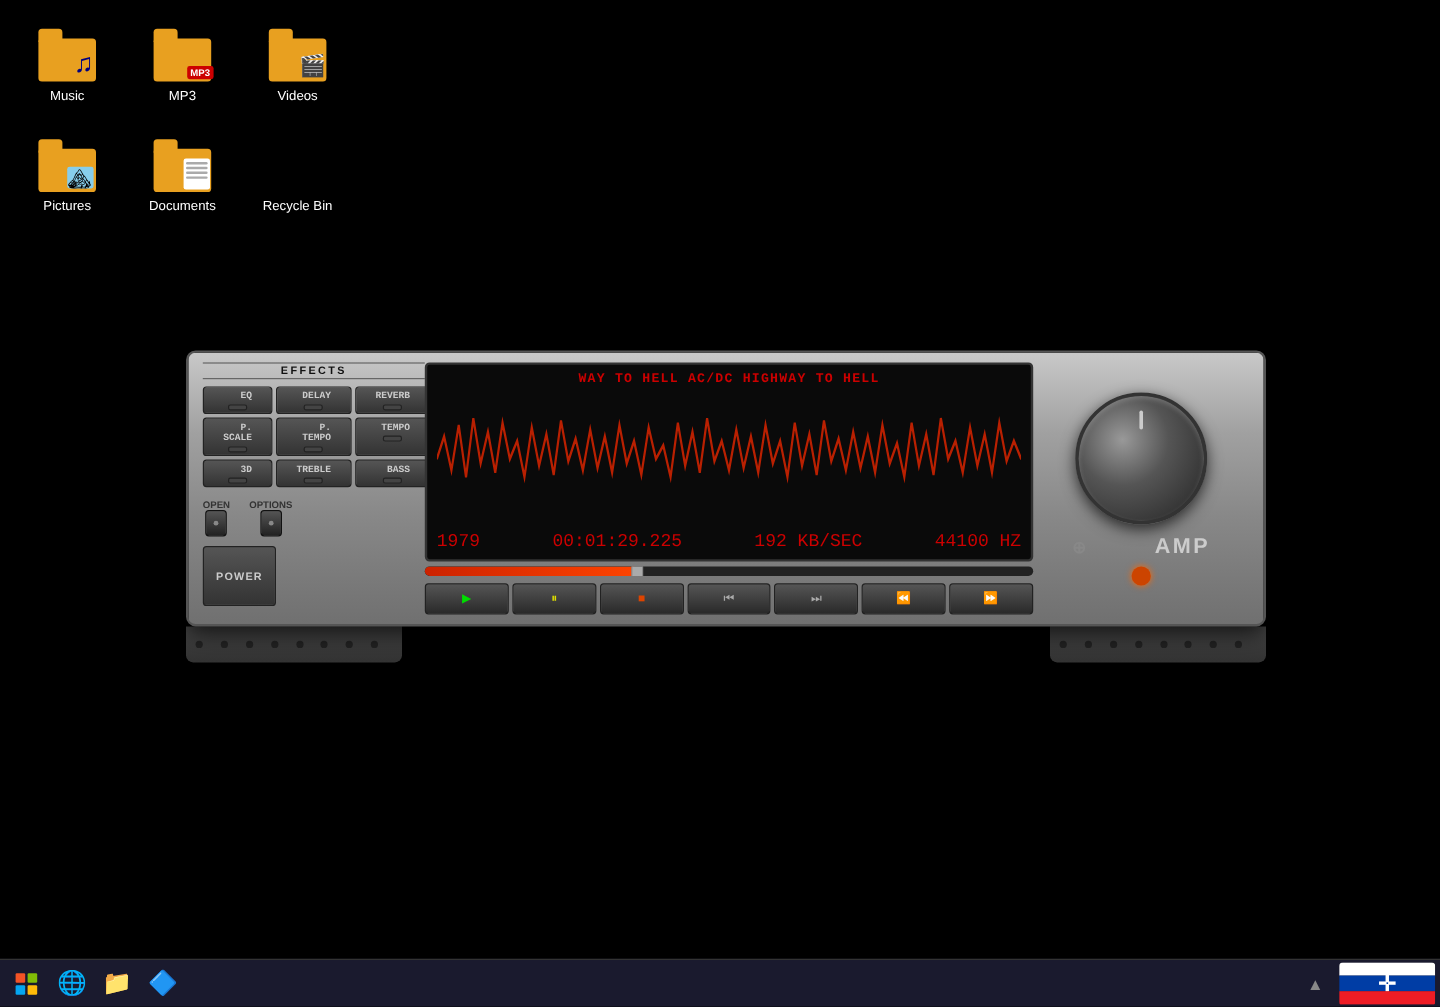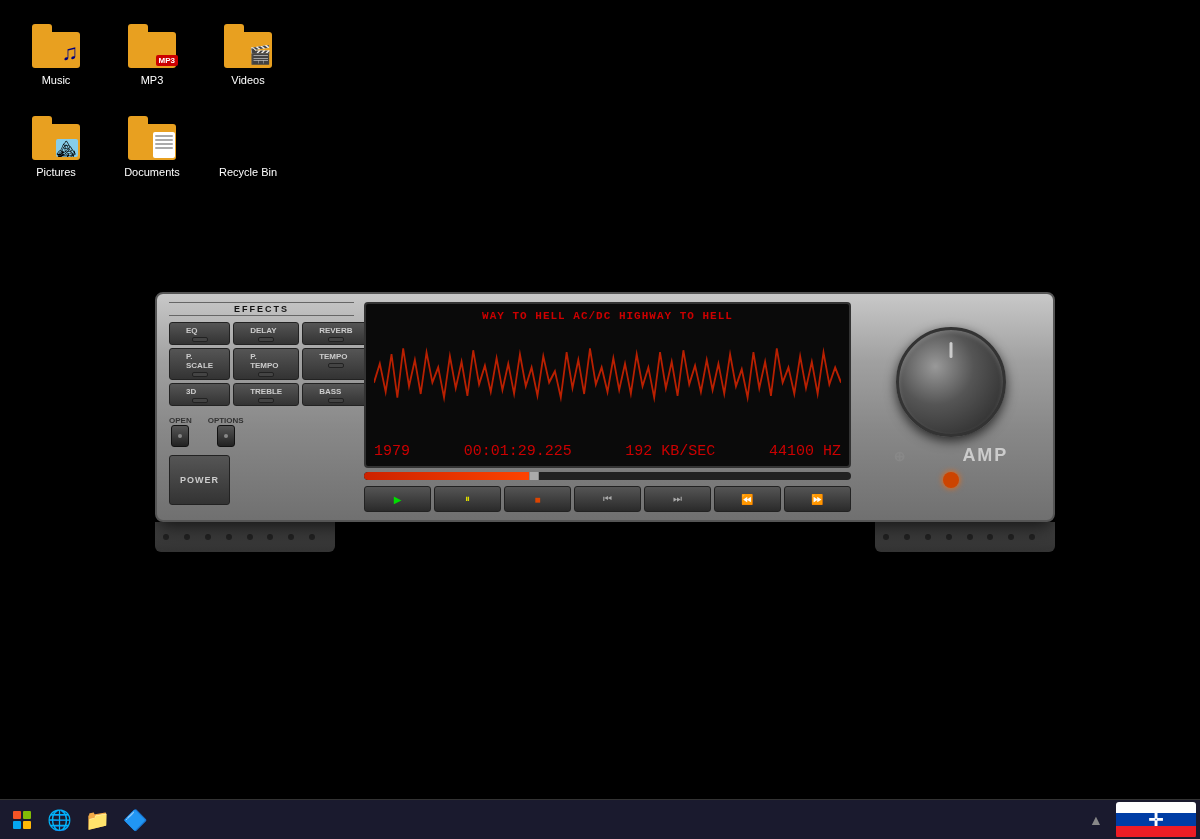--- a/index.html
+++ b/index.html
@@ -246,21 +246,20 @@
     }
     .amp-title {
       color: #222;
       font-size: 11px;
       font-weight: bold;
       letter-spacing: 1px;
     }
 
     .amp-main-content {
       display: flex;
-      gap: 10px;
       flex: 1;
     }
 
     
     .amp-left {
       width: 185px;
       display: flex;
       flex-direction: column;
       gap: 4px;
     }
@@ -283,24 +282,25 @@
       gap: 3px;
     }
 
     .fx-btn {
       background: linear-gradient(180deg, #555 0%, #333 100%);
       border: 1px solid #222;
       border-radius: 3px;
       color: #ccc;
       font-size: 8px;
       font-weight: bold;
-      text-align: left;
+      text-align: right;
       padding: 3px 16px 2px;
       cursor: pointer;
       position: relative;
+      font-family: Liberation Mono, monospace;
     }
     .fx-btn::after {
       content: '';
       display: block;
       width: 14px;
       height: 3px;
       background: #444;
       margin: 2px auto 0;
       border-radius: 2px;
       border: 1px solid #222;

